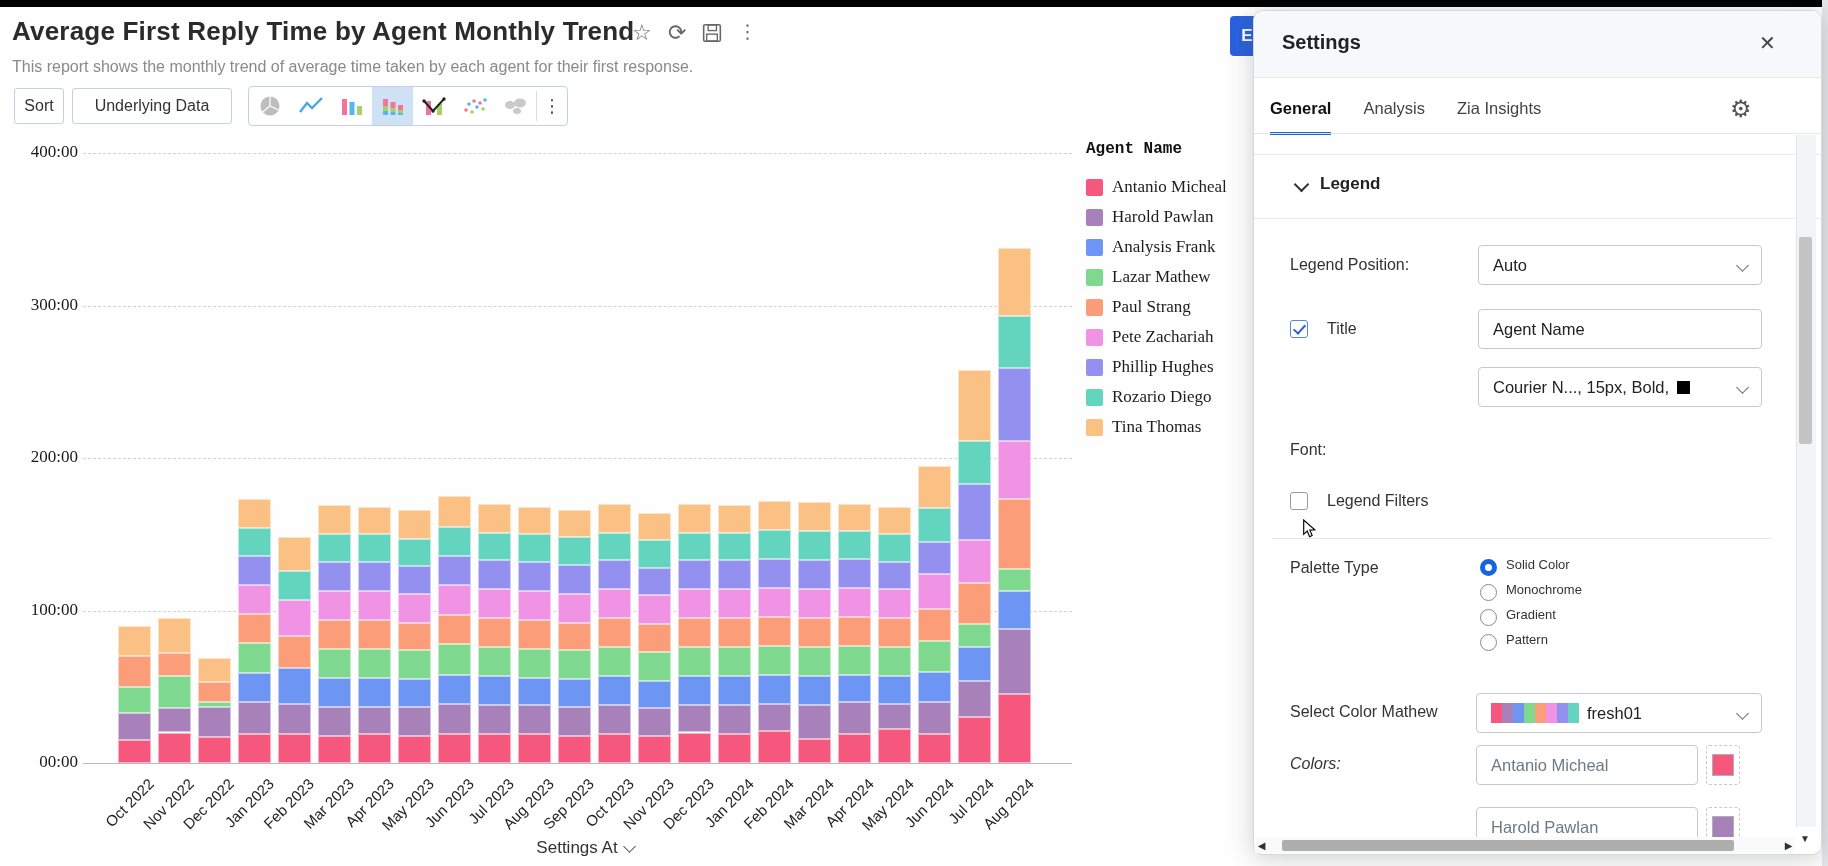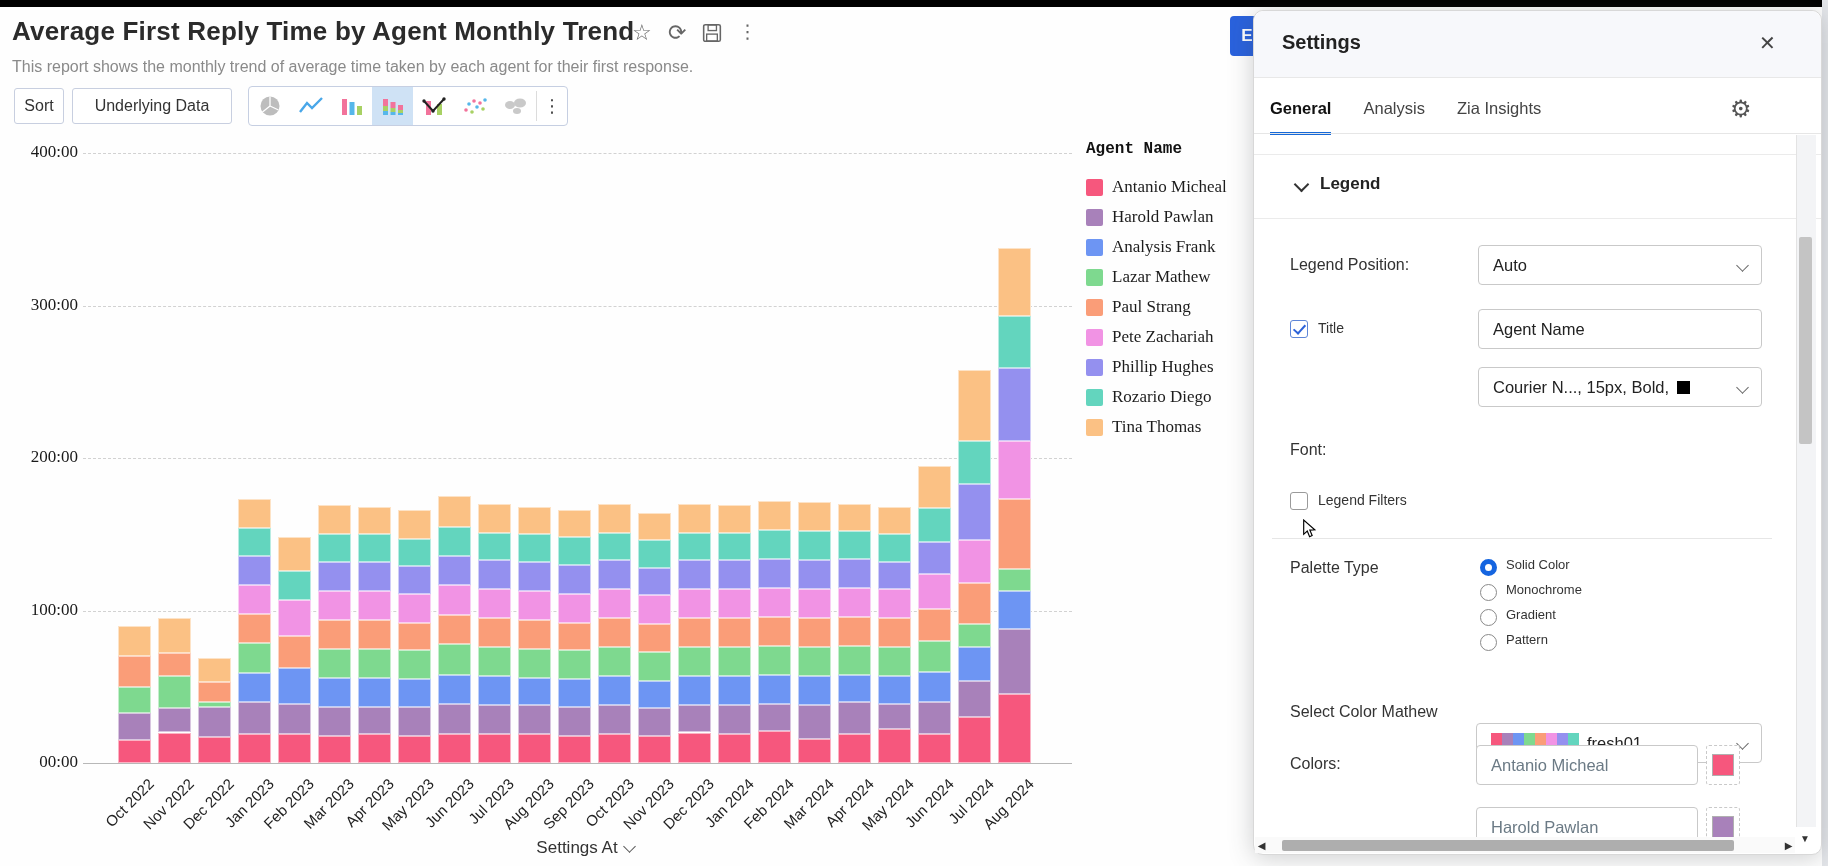--- a/index.html
+++ b/index.html
@@ -61,21 +61,21 @@
         box-sizing:border-box;display:flex;align-items:center;padding:0 14px;font-size:16.5px;color:#222;gap:8px;}
   .dd{cursor:pointer;}
   .dd .ddcaret{margin-left:auto;}
   .ddcaret{width:8px;height:8px;border-right:1.6px solid #666;border-bottom:1.6px solid #666;
         transform:rotate(45deg);flex:0 0 auto;}
   .chip{width:13px;height:13px;background:#000;display:inline-block;flex:0 0 auto;}
   .cb{width:18px;height:18px;border:1.6px solid #9a9a9a;border-radius:3px;background:#fff;box-sizing:border-box;cursor:pointer;}
   .cb.checked{border-color:#5e86d8;}
   .cb.checked::after{content:"";display:block;width:5px;height:10px;border-right:2.2px solid #2c62d9;
         border-bottom:2.2px solid #2c62d9;transform:rotate(42deg);margin:1px 0 0 5px;}
-  .cblabel{font-size:14px;color:#333;}
+  .cblabel{font-size:16px;color:#333;margin-left:9px;}
   .radio{position:absolute;left:226px;width:17px;height:17px;border-radius:50%;border:1.6px solid #8a8a8a;
         box-sizing:border-box;background:#fff;cursor:pointer;}
   .radio.sel{border:5px solid #1565e0;}
   .rlabel{position:absolute;left:252px;font-size:13px;color:#333;}
   .pstrip{display:flex;height:20px;flex:0 0 auto;}
   .pstrip span{width:11px;height:20px;}
   .swatchbox{position:absolute;left:452px;width:34px;height:40px;border:1px dashed #c9c9c9;border-radius:3px;
         box-sizing:border-box;display:flex;align-items:center;justify-content:center;background:#fff;cursor:pointer;}
   .swatchin{width:20px;height:20px;border:1px solid #b0b0b0;}
   .graytext{color:#6b7a85;}
@@ -506,36 +506,36 @@
         <div class="rlabel" style="top: 546px;">Solid Color</div>
         <div class="radio" style="top: 573px;"></div>
         <div class="rlabel" style="top: 571px;">Monochrome</div>
         <div class="radio" style="top: 598px;"></div>
         <div class="rlabel" style="top: 596px;">Gradient</div>
         <div class="radio" style="top: 623px;"></div>
         <div class="rlabel" style="top: 621px;">Pattern</div>
       </div>
 
     <div class="abs plabel" style="top:692px;">Select Color Mathew</div>
-    <div class="abs dd" style="top:682px;left:222px;width:286px;margin-top:30px;">
+    <div class="abs dd" style="top:682px;left:222px;width:286px;">
       <span class="pstrip" id="palette-strip">
           <span style="background: rgb(246, 87, 125);"></span>
           <span style="background: rgb(168, 129, 186);"></span>
           <span style="background: rgb(109, 149, 243);"></span>
           <span style="background: rgb(126, 217, 143);"></span>
           <span style="background: rgb(250, 157, 120);"></span>
           <span style="background: rgb(241, 147, 228);"></span>
           <span style="background: rgb(148, 144, 239);"></span>
           <span style="background: rgb(99, 213, 190);"></span>
         </span>
       <span>fresh01</span>
       <span class="ddcaret"></span>
     </div>
 
-    <div class="abs plabel" style="top:744px;">Colors:</div>
+    <div class="abs plabel" style="top:744px;font-style:italic;">Colors:</div>
     <div id="colors-zone">
         <div class="abs inp graytext" style="left: 222px; top: 734px; width: 222px;">Antanio Micheal</div>
         <div class="swatchbox" style="top: 734px;">
           <div class="swatchin" style="background: rgb(246, 87, 125);"></div>
         </div>
         <div class="abs inp graytext" style="left: 222px; top: 796px; width: 222px;">Harold Pawlan</div>
         <div class="swatchbox" style="top: 796px;">
           <div class="swatchin" style="background: rgb(168, 129, 186);"></div>
         </div>
       </div>

